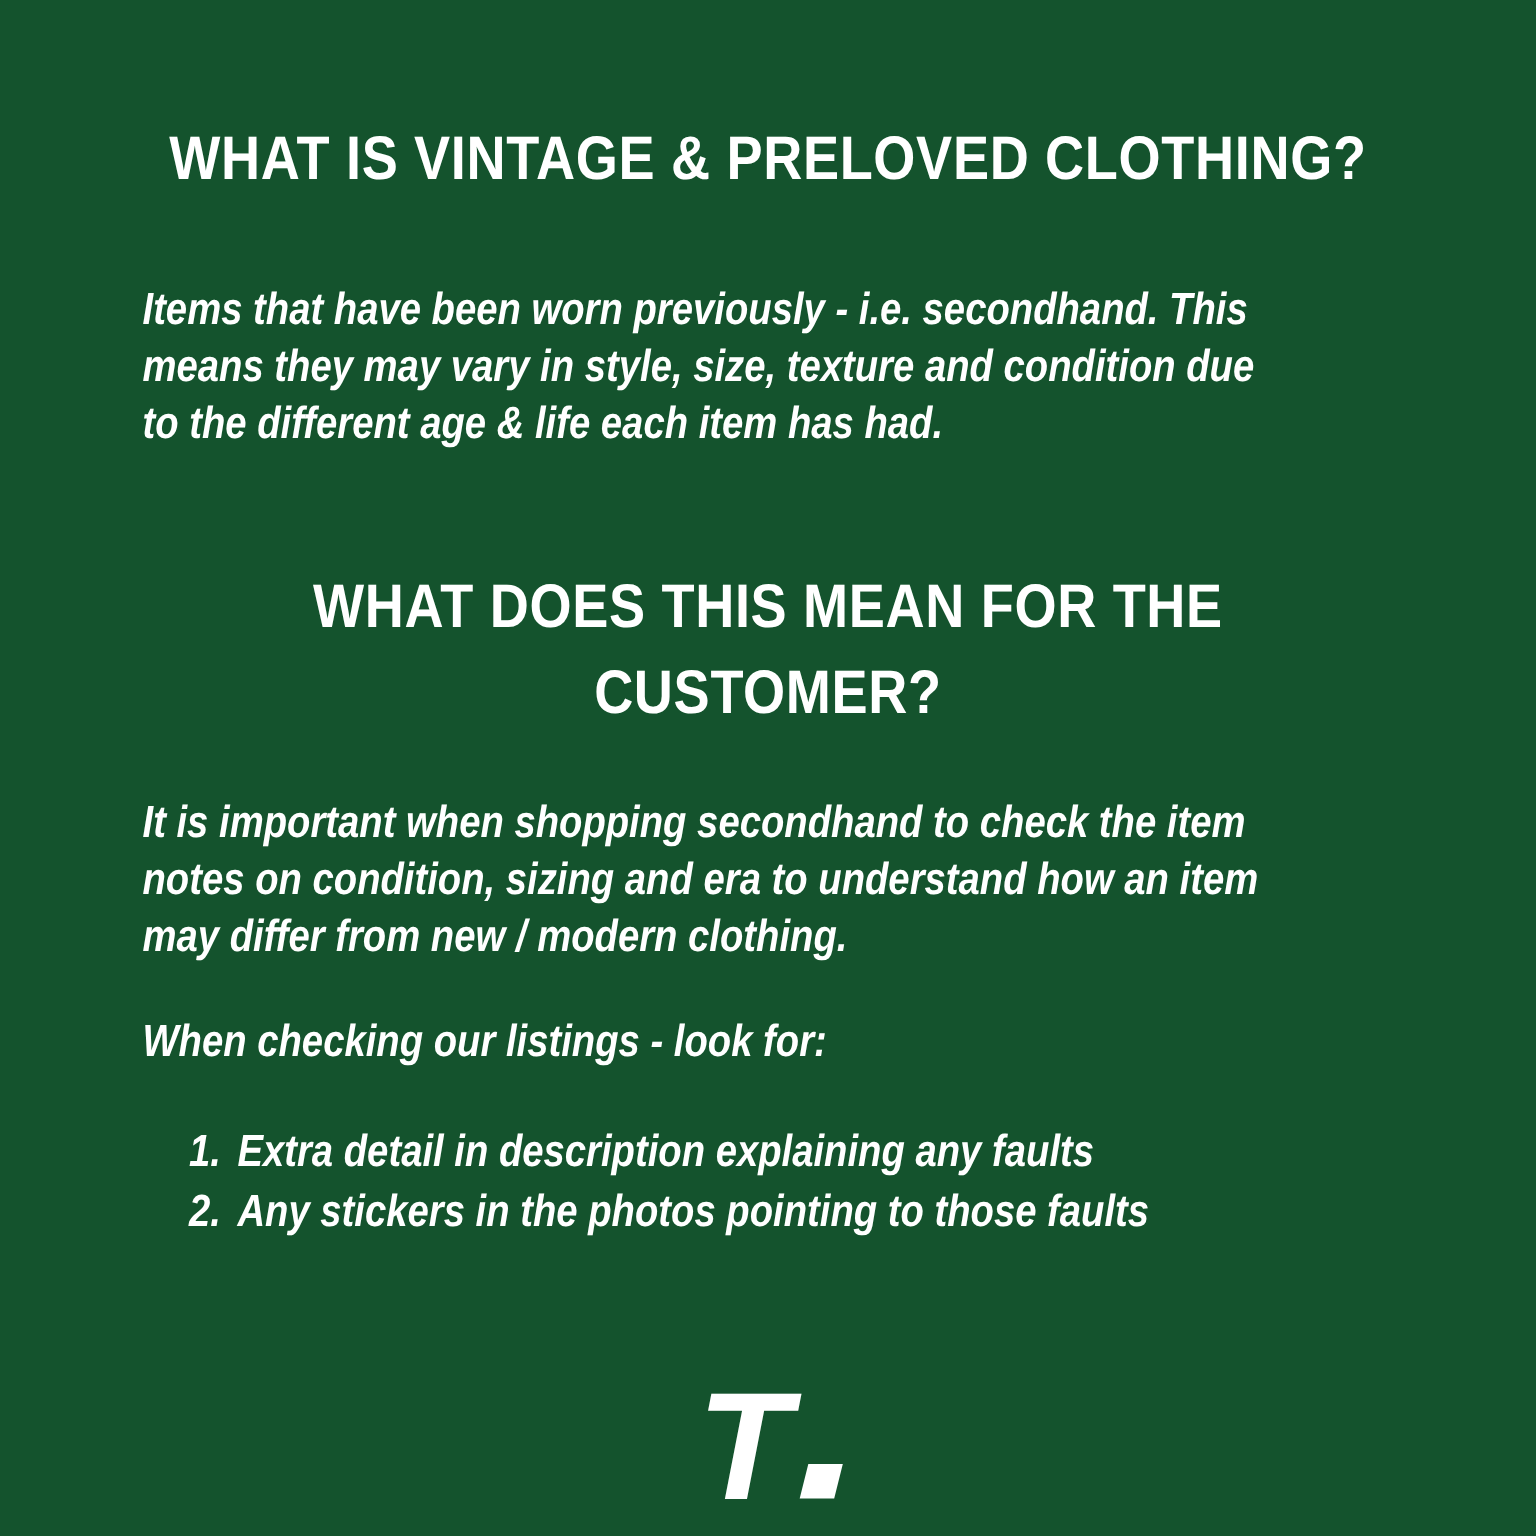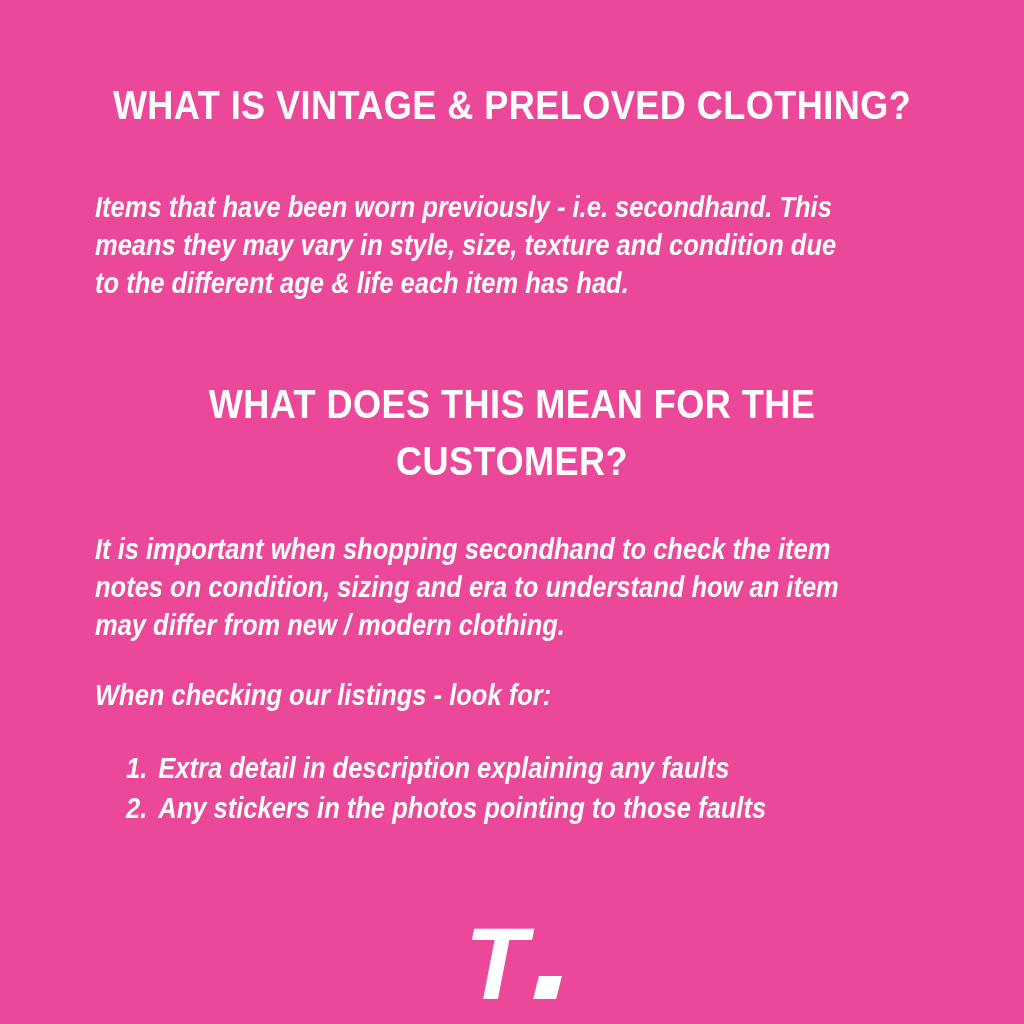--- a/index.html
+++ b/index.html
@@ -5,21 +5,21 @@
   * { margin: 0; padding: 0; box-sizing: border-box; }
   html, body {
     width: 1024px; height: 1024px;
     background: #050505;
     overflow: hidden;
     font-family: "Liberation Sans", sans-serif;
   }
   .canvas {
     position: relative;
     width: 1024px; height: 1024px;
-    background: #ec4899;
+    background: #14532d;
     color: #ffffff;
     padding-left: 30px;
   }
   .heading {
     position: absolute;
     left: 0;
     width: 1024px;
     text-align: center;
     font-weight: 700;
     font-size: 41px;

